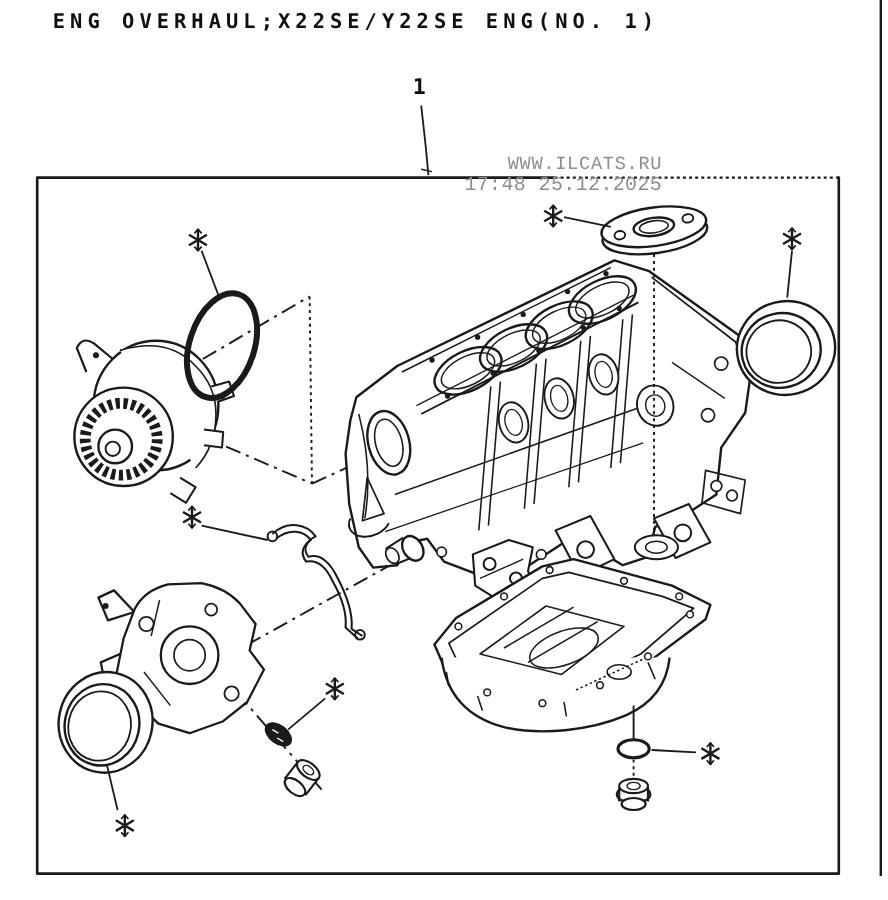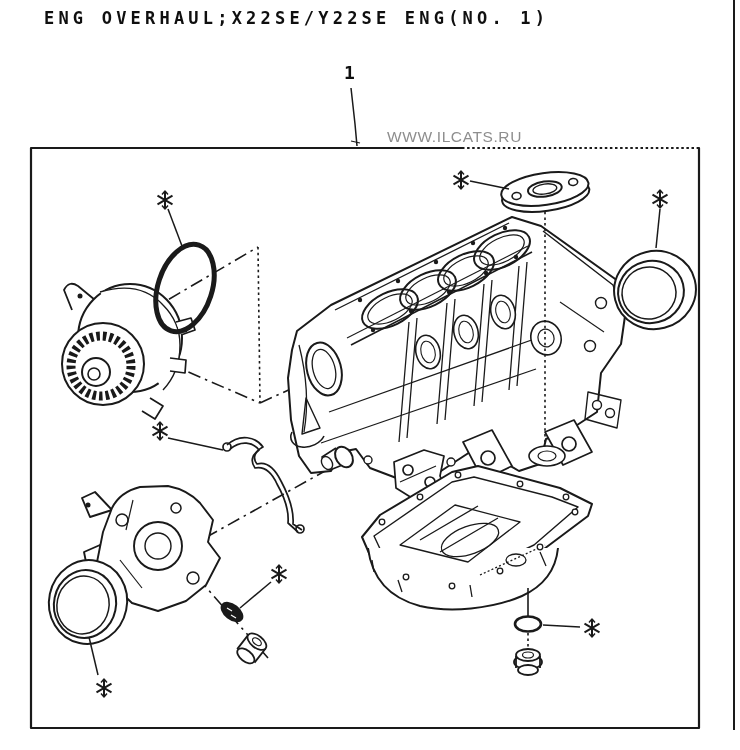--- a/index.html
+++ b/index.html
@@ -3,36 +3,37 @@
 <meta charset="utf-8">
 <style>
   html,body{margin:0;padding:0;background:#fff;}
   .page{position:relative;width:740px;height:730px;background:#fff;overflow:hidden;
         font-family:"DejaVu Sans Mono", monospace;}
   .title{position:absolute;left:44px;top:8px;font-size:17px;font-weight:700;
          letter-spacing:4.2px;color:#0f0f0f;white-space:nowrap;}
   .callout{position:absolute;left:344px;top:62px;font-size:18px;font-weight:700;color:#0f0f0f;
            cursor:pointer;}
   .wm{position:absolute;left:387px;top:129px;color:#8e8e8e;z-index:3;
-      font-family:Liberation Sans, sans-serif;line-height:1.04;text-align:right;}
+      font-family:Liberation Mono, monospace;line-height:1.04;text-align:right;}
   .wm .l1{font-size:15.5px;letter-spacing:0.6px;}
   .wm .l2{font-size:16.5px;letter-spacing:0.4px;}
   svg.diagram{position:absolute;left:0;top:0;z-index:1;}
   .title,.callout{z-index:4;}
 </style>
 </head>
 <body>
 
 <div class="page">
 
   <div class="title">ENG OVERHAUL;X22SE/Y22SE ENG(NO. 1)</div>
   <div class="callout">1</div>
 
   <div class="wm">
     <div class="l1">WWW.ILCATS.RU</div>
+    <div class="l2">17:48 25.12.2025</div>
   </div>
 
   <svg class="diagram" width="740" height="750" viewBox="0 0 740 750" fill="none" stroke="#1a1a1a" stroke-width="2" stroke-linejoin="round">
 
     <defs>
       <g id="ast" stroke="#1a1a1a" stroke-width="2" fill="none">
         <line x1="0" y1="-9" x2="0" y2="9"></line>
         <line x1="-7.5" y1="-4.4" x2="7.5" y2="4.4"></line>
         <line x1="-7.5" y1="4.4" x2="7.5" y2="-4.4"></line>
         <path d="M-3,-5.5 L0,-9 L3,-5.5 M-3,5.5 L0,9 L3,5.5" stroke-width="1.4"></path>

